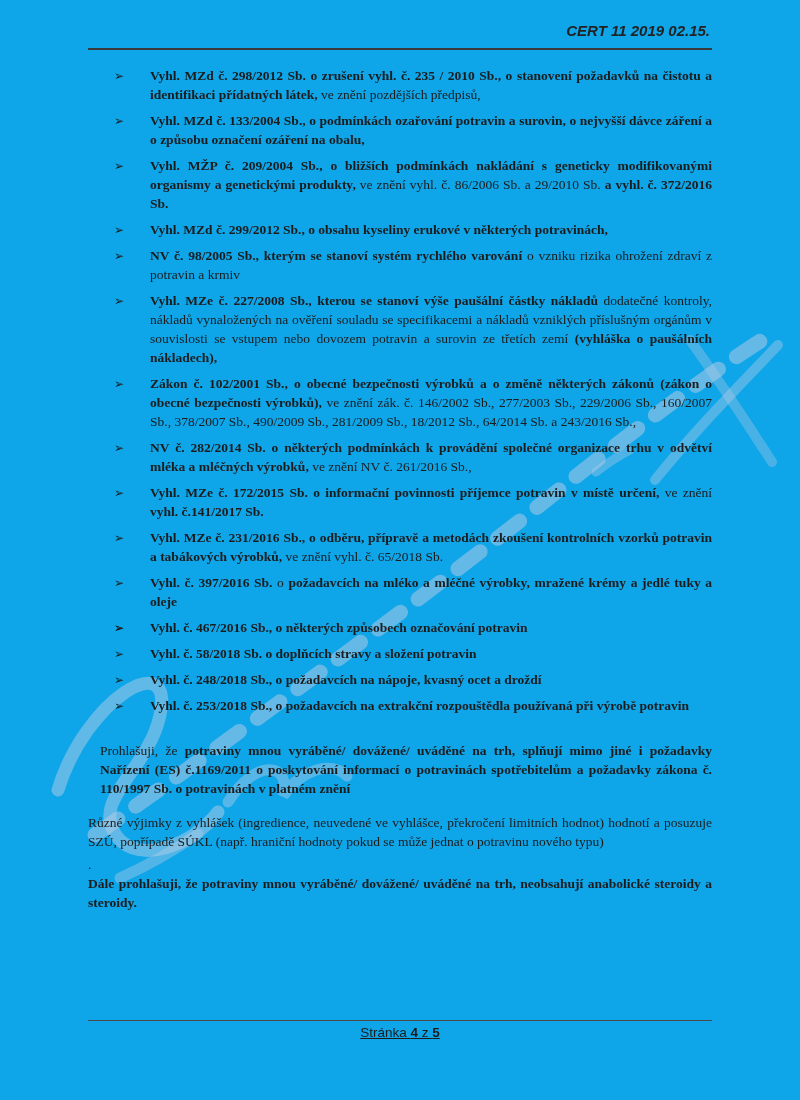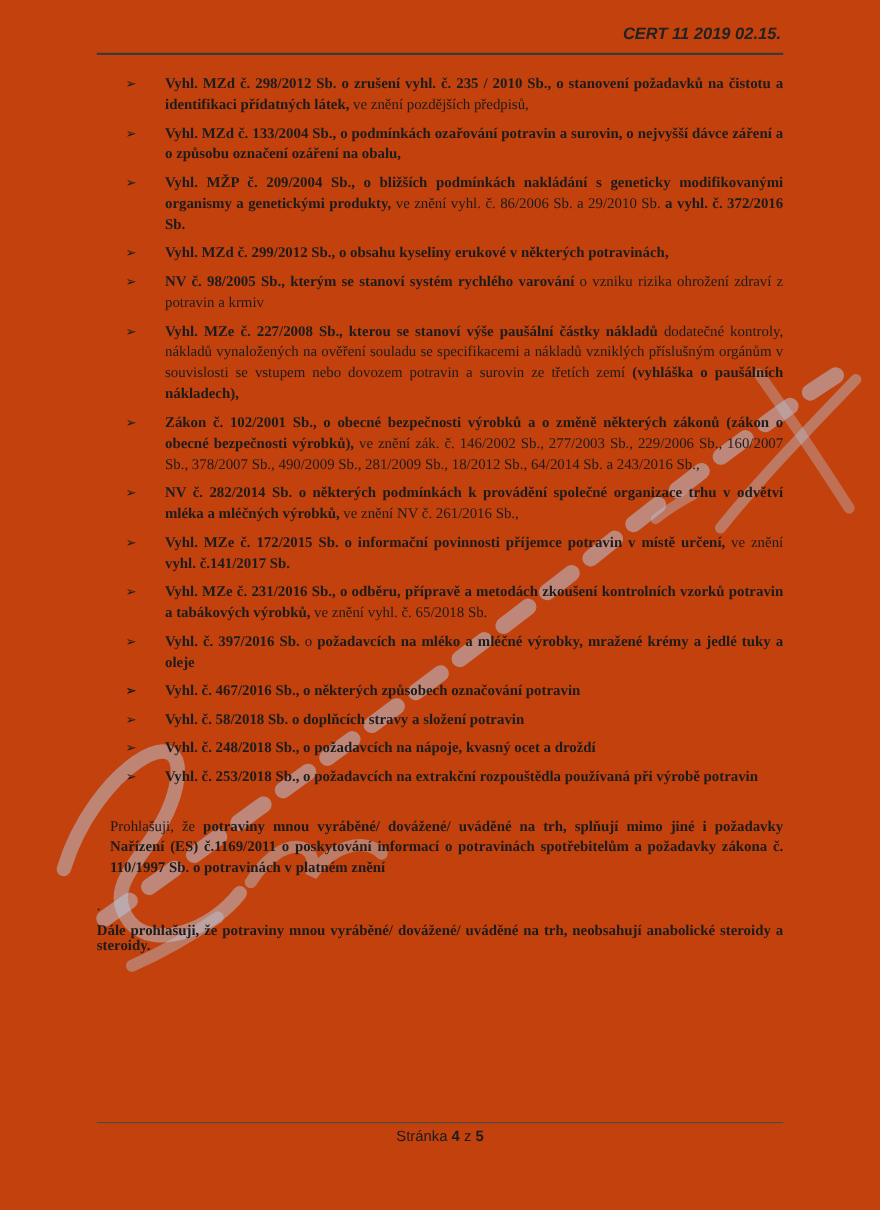--- a/index.html
+++ b/index.html
@@ -1,20 +1,20 @@
 <!DOCTYPE html>
 <html lang="cs"><head>
 <meta charset="utf-8">
 <style>
   html, body { margin: 0; padding: 0; background: #ffffff; }
   .page {
     position: relative;
     width: 800px;
     height: 1100px;
-    background: #c2410c;
+    background: #0ea5e9;
     font-family: "Liberation Serif", serif;
     color: #1c1c1c;
     overflow: hidden;
   }
   .watermark {
     position: absolute;
     inset: 0;
     z-index: 0;
     pointer-events: none;
   }
@@ -64,20 +64,21 @@
     margin: 0 0 7px 0;
   }
   .paragraphs p.para:first-child { margin-bottom: 15px; margin-left: 12px; }
   .paragraphs p.para:nth-child(3) { margin-bottom: 2px; line-height: 14px; }
   .footer {
     position: absolute;
     left: 88px;
     right: 88px;
     top: 1020px;
     z-index: 1;
+    text-decoration: underline;
   }
   .footer-rule {
     border: none;
     border-top: 1.5px solid #4a4a4a;
     margin: 0 0 4px 0;
   }
   .footer-text {
     text-align: center;
     font-family: "Liberation Sans", sans-serif;
     font-size: 13.5px;
@@ -121,20 +122,21 @@
         <div class="reg-item"><span class="bullet">➢</span><span><span class="b">Vyhl. č. 397/2016 Sb. </span><span class="r">o</span><span class="b"> požadavcích na mléko a mléčné výrobky, mražené krémy a jedlé tuky a oleje</span></span></div>
         <div class="reg-item"><span class="bullet">➢</span></div>
         <div class="reg-item"><span class="bullet">➢</span><span><span class="b">Vyhl. č. 467/2016 Sb., o některých způsobech označování potravin</span></span></div>
         <div class="reg-item"><span class="bullet">➢</span><span><span class="b">Vyhl. č. 58/2018 Sb. o doplňcích stravy a složení potravin</span></span></div>
         <div class="reg-item"><span class="bullet">➢</span><span><span class="b">Vyhl. č. 248/2018 Sb., o požadavcích na nápoje, kvasný ocet a droždí</span></span></div>
         <div class="reg-item"><span class="bullet">➢</span><span><span class="b">Vyhl. č. 253/2018 Sb., o požadavcích na extrakční rozpouštědla používaná při výrobě potravin</span></span></div>
       </div>
 
     <div class="paragraphs">
         <p class="para"><span class="r">Prohlašuji, že </span><span class="b">potraviny mnou vyráběné/ dovážené/ uváděné na trh, splňují mimo jiné i požadavky Nařízení (ES) č.1169/2011 o poskytování informací o potravinách spotřebitelům a požadavky zákona č. 110/1997 Sb. o potravinách v platném znění</span></p>
+        <p class="para"><span class="r">Různé výjimky z vyhlášek (ingredience, neuvedené ve vyhlášce, překročení limitních hodnot) hodnotí a posuzuje SZÚ, popřípadě SÚKL (např. hraniční hodnoty pokud se může jednat o potravinu nového typu)</span></p>
         <p class="para"><span class="r">.</span></p>
         <p class="para"><span class="b">Dále prohlašuji, že potraviny mnou vyráběné/ dovážené/ uváděné na trh, neobsahují anabolické steroidy a steroidy.</span></p>
       </div>
 
   </div>
 
   <div class="footer">
     <hr class="footer-rule">
     <div class="footer-text"><span class="r">Stránka </span><span class="b">4</span><span class="r"> z </span><span class="b">5</span></div>
   </div>

